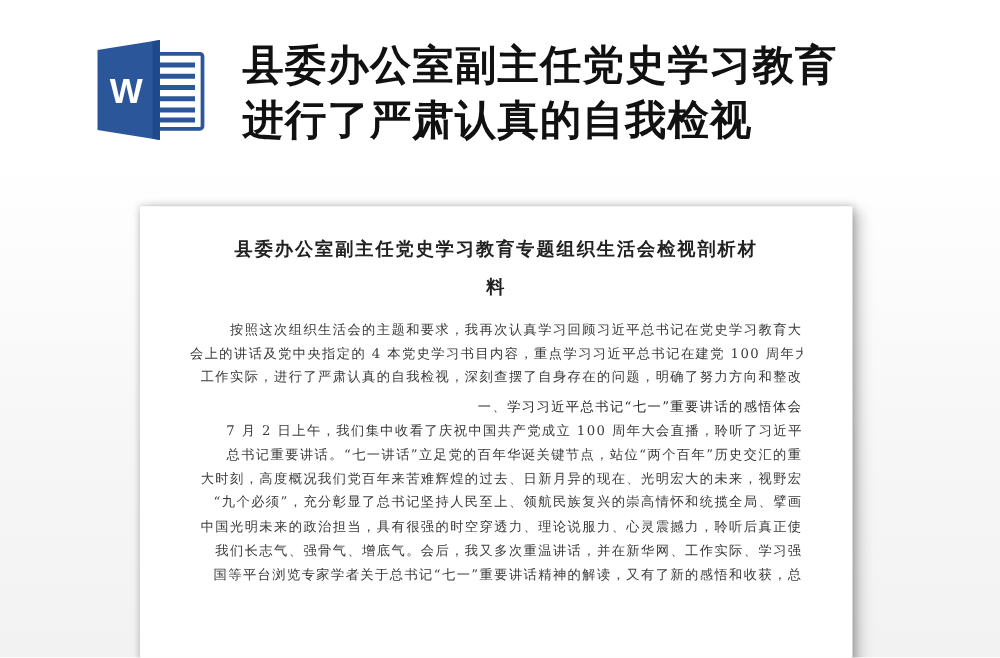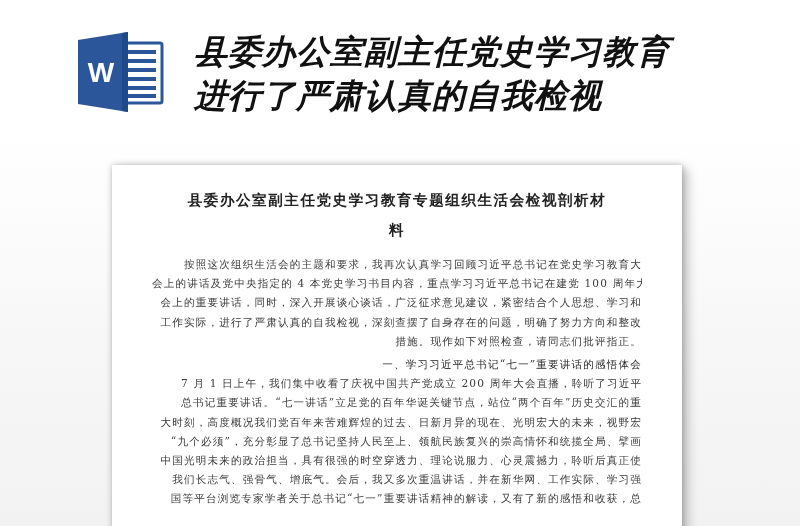--- a/index.html
+++ b/index.html
@@ -34,21 +34,20 @@
     .banner-title {
       position: absolute;
       left: 194px; top: 30px;
       width: 560px;
       font-family: "DejaVu Sans", sans-serif;
       font-size: 33px;
       line-height: 44px;
       color: #111111;
       letter-spacing: 1px;
       font-weight: bold;
-      font-style: italic;
     }
     .banner-title span { display: block; white-space: nowrap; }
 
     
     .page {
       position: absolute;
       left: 112px; top: 165px;
       width: 570px; height: 380px;
       background: #ffffff;
       box-shadow: 0 0 6px rgba(0,0,0,0.25), 6px 4px 10px rgba(0,0,0,0.22);
@@ -121,25 +120,23 @@
 </div>
 
 <div class="page">
   <div class="doc-title">
     <span>县委办公室副主任党史学习教育专题组织生活会检视剖析材</span>
     <span>料</span>
   </div>
   <div class="doc-body">
     <span class="line indent">按照这次组织生活会的主题和要求，我再次认真学习回顾习近平总书记在党史学习教育大</span>
     <span class="line">会上的讲话及党中央指定的 4 本党史学习书目内容，重点学习习近平总书记在建党 100 周年大</span>
-    <span class="line">会上的重要讲话，同时，深入开展谈心谈话，广泛征求意见建议，紧密结合个人思想、学习和</span>
     <span class="line">工作实际，进行了严肃认真的自我检视，深刻查摆了自身存在的问题，明确了努力方向和整改</span>
-    <span class="line">措施。现作如下对照检查，请同志们批评指正。</span>
     <span class="line heading">一、学习习近平总书记“七一”重要讲话的感悟体会</span>
-    <span class="line indent">7 月 1 日上午，我们集中收看了庆祝中国共产党成立 200 周年大会直播，聆听了习近平</span>
+    <span class="line indent">7 月 2 日上午，我们集中收看了庆祝中国共产党成立 100 周年大会直播，聆听了习近平</span>
     <span class="line">总书记重要讲话。“七一讲话”立足党的百年华诞关键节点，站位“两个百年”历史交汇的重</span>
     <span class="line">大时刻，高度概况我们党百年来苦难辉煌的过去、日新月异的现在、光明宏大的未来，视野宏</span>
     <span class="line">“九个必须”，充分彰显了总书记坚持人民至上、领航民族复兴的崇高情怀和统揽全局、擘画</span>
     <span class="line">中国光明未来的政治担当，具有很强的时空穿透力、理论说服力、心灵震撼力，聆听后真正使</span>
     <span class="line">我们长志气、强骨气、增底气。会后，我又多次重温讲话，并在新华网、工作实际、学习强</span>
     <span class="line">国等平台浏览专家学者关于总书记“七一”重要讲话精神的解读，又有了新的感悟和收获，总</span>
 
   </div>
 </div>
 

